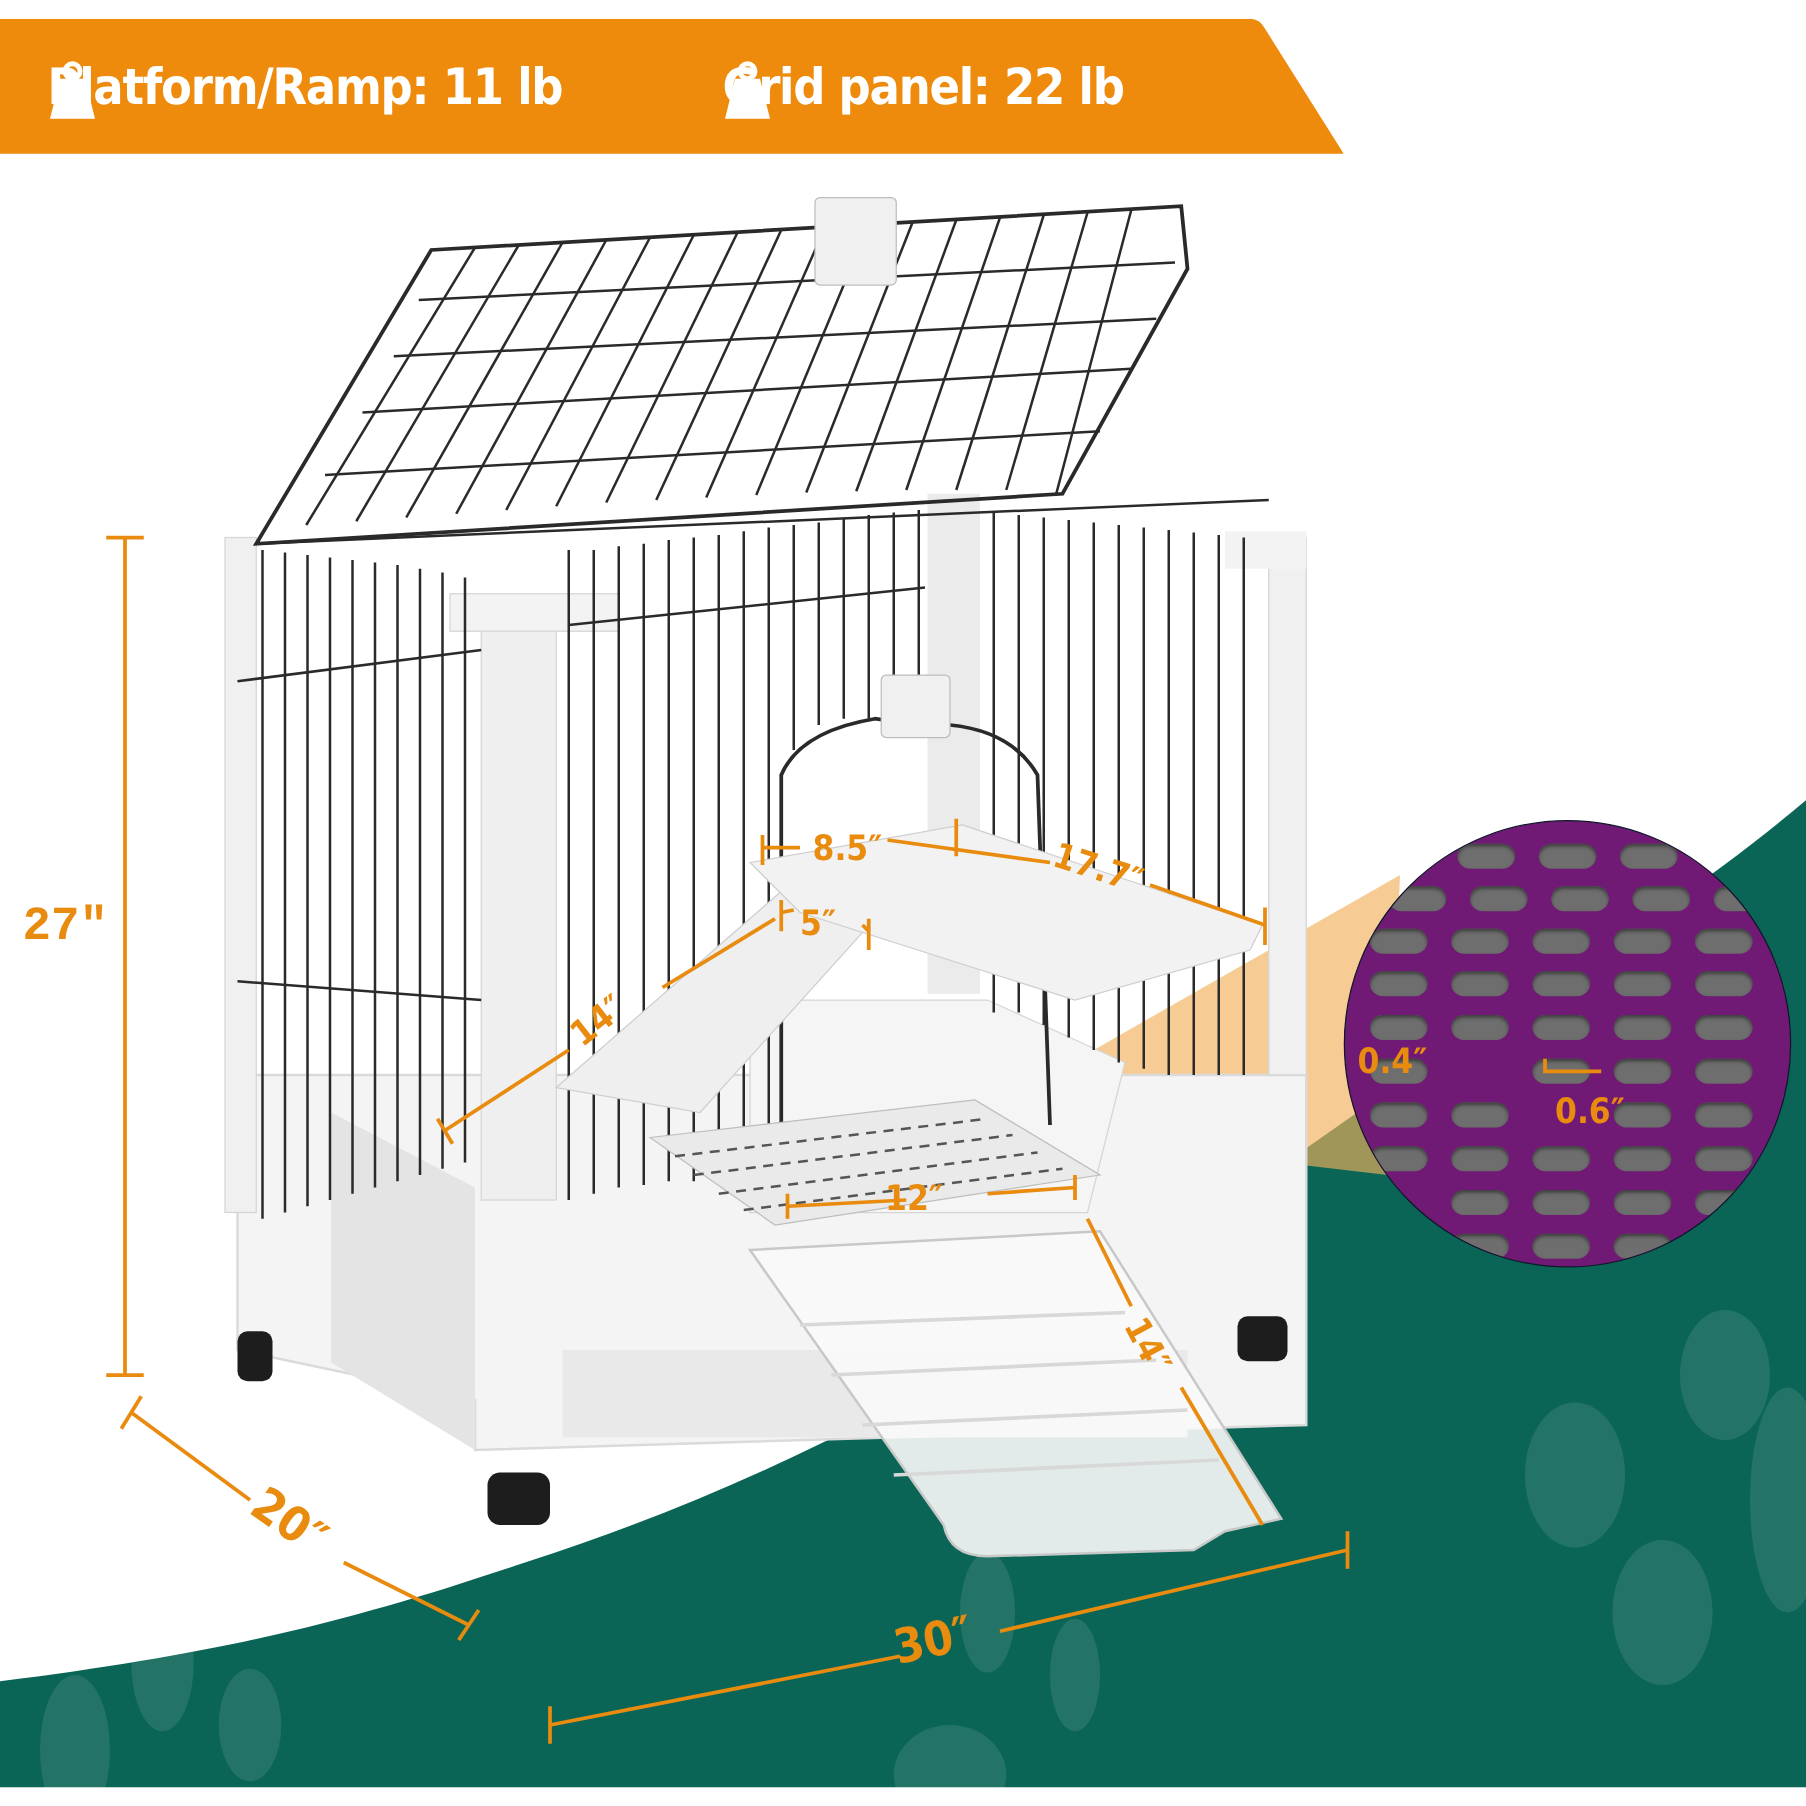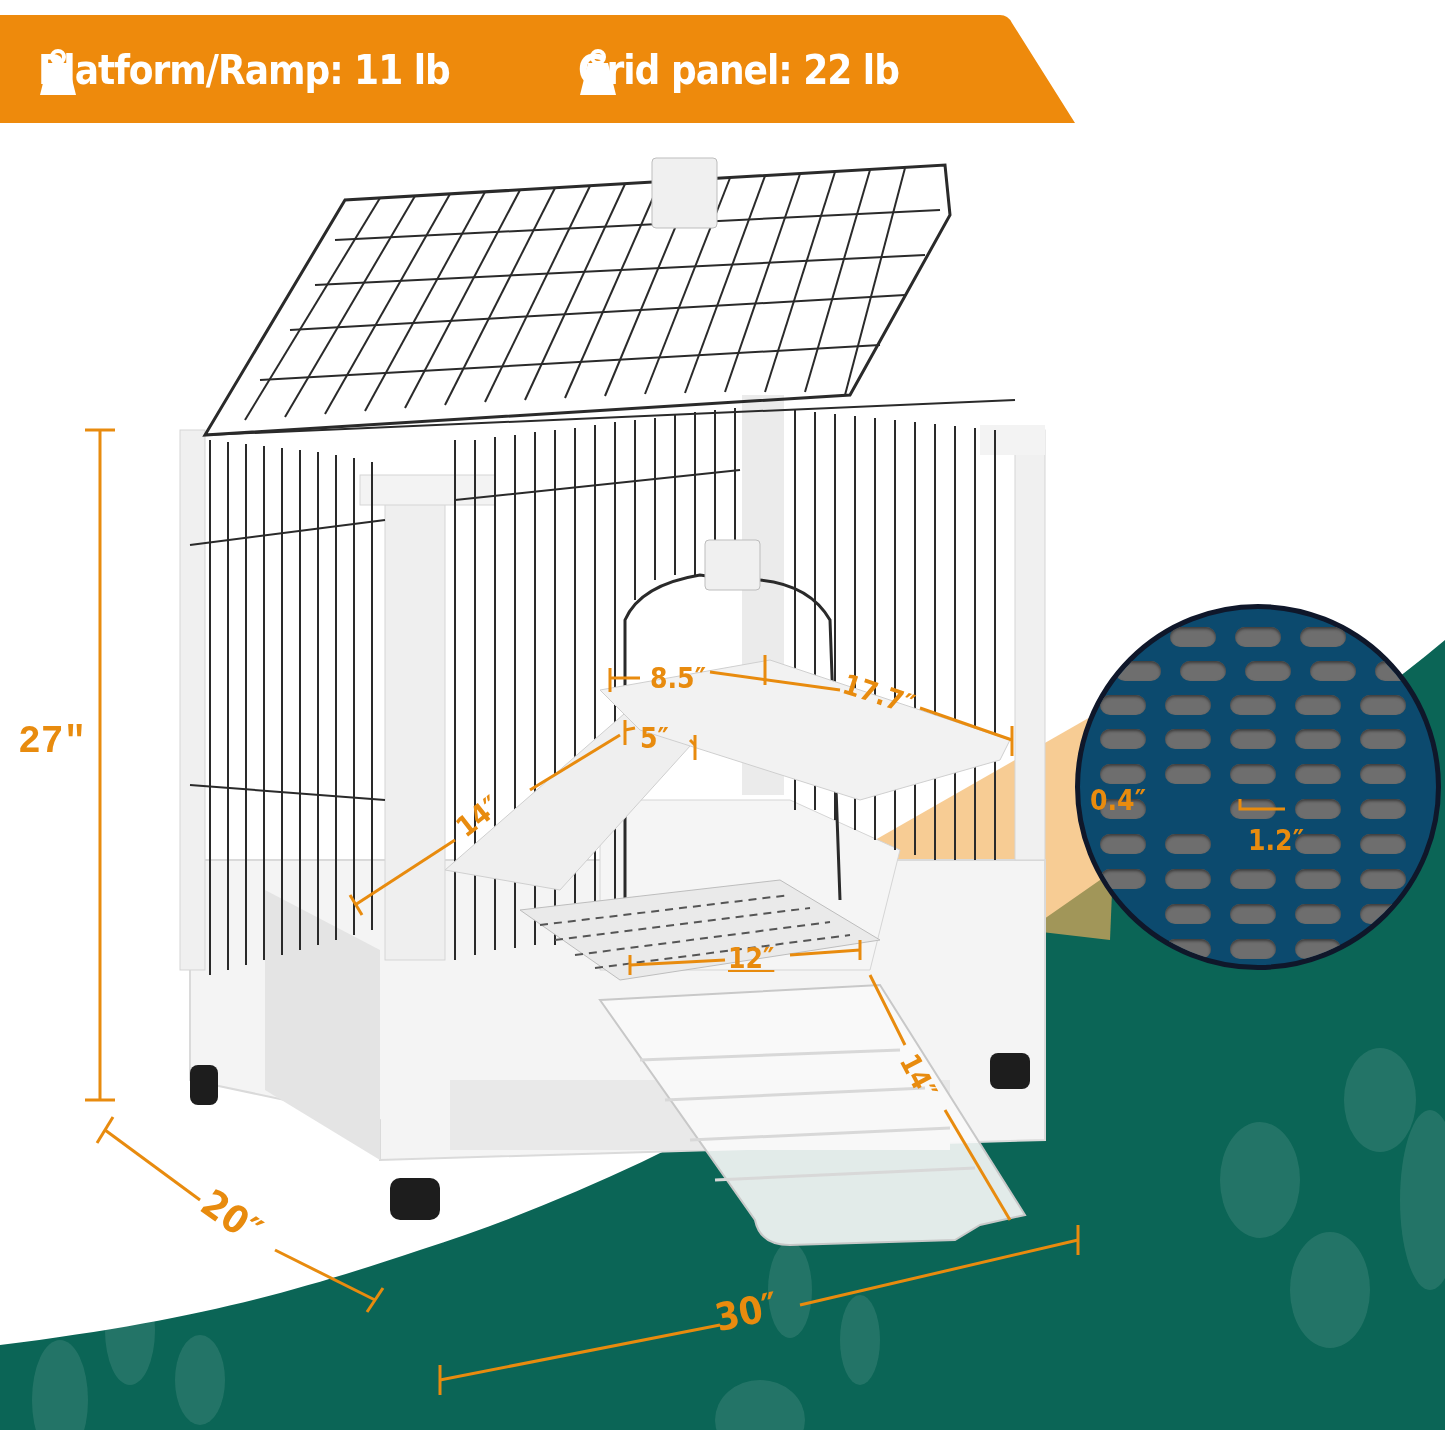--- a/index.html
+++ b/index.html
@@ -3,21 +3,21 @@
 <meta charset="utf-8">
 <style>
   html,body{margin:0;padding:0;}
   body{width:1445px;height:1445px;position:relative;overflow:hidden;background:#ffffff;font-family:"DejaVu Sans Condensed","DejaVu Sans",sans-serif;}
   .banner{position:absolute;left:0;top:15px;width:1075px;height:110px;}
   .banner svg{position:absolute;left:0;top:0;}
   .banner-item{position:absolute;top:32px;display:flex;align-items:center;color:#fff;font-weight:bold;font-size:40px;letter-spacing:-1px;}
   .weight-icon{display:inline-block;width:40px;height:50px;margin-right:8px;}
   .bg-green{position:absolute;left:0;top:0;}
   .dim{position:absolute;color:#E88B0E;font-size:38px;font-weight:bold;white-space:nowrap;}
-  .zoom-circle{position:absolute;left:1075px;top:604px;width:356px;height:356px;border-radius:50%;border:5px solid #0f172a;overflow:hidden;background:#0c4a6e;}
+  .zoom-circle{position:absolute;left:1075px;top:656px;width:356px;height:356px;border-radius:50%;border:1px solid #0f172a;overflow:hidden;background:#701a75;}
   .slot{position:absolute;width:46px;height:20px;border-radius:10px;background:#6E6E6E;box-shadow:inset 0 2px 3px #3d3d3d;}
   .cage{position:absolute;left:0;top:0;}
   .small-dim{position:absolute;color:#E88B0E;font-size:28px;font-weight:bold;white-space:nowrap;}
 </style>
 </head>
 <body>
 
 <svg class="bg-green" width="1445" height="1445">
   <path d="M0 1345 C 200 1320, 300 1290, 420 1250 C 700 1160, 900 1020, 1100 880 C 1250 780, 1350 720, 1445 640 L1445 1430 L0 1430 Z" fill="#0B6556"></path>
   <g fill="#ffffff" fill-opacity="0.1">
@@ -216,21 +216,21 @@
   </g>
 </svg>
 
 <div class="dim" style="left:18px;top:720px;font-family:Liberation Mono, monospace;">27″</div>
 <div class="dim" style="left:200px;top:1195px;transform:rotate(35deg);">20″</div>
 <div class="dim" style="left:715px;top:1290px;transform:rotate(-12deg);">30″</div>
 <div class="small-dim" style="left:650px;top:662px;">8.5″</div>
 <div class="small-dim" style="left:842px;top:678px;transform:rotate(18deg);">17.7″</div>
 <div class="small-dim" style="left:640px;top:722px;">5″</div>
 <div class="small-dim" style="left:455px;top:800px;transform:rotate(-38deg);">14″</div>
-<div class="small-dim" style="left:728px;top:942px;text-decoration:underline;">12″</div>
+<div class="small-dim" style="left:708px;top:942px;">12″</div>
 <div class="small-dim" style="left:895px;top:1060px;transform:rotate(62deg);">14″</div>
 
 <div class="zoom-circle">
   <div class="slot" style="left:90px;top:18px;"></div>
     <div class="slot" style="left:155px;top:18px;"></div>
     <div class="slot" style="left:220px;top:18px;"></div>
   <div class="slot" style="left:35px;top:52px;"></div>
     <div class="slot" style="left:100px;top:52px;"></div>
     <div class="slot" style="left:165px;top:52px;"></div>
     <div class="slot" style="left:230px;top:52px;"></div>
@@ -267,14 +267,14 @@
     <div class="slot" style="left:150px;top:295px;"></div>
     <div class="slot" style="left:215px;top:295px;"></div>
     <div class="slot" style="left:280px;top:295px;"></div>
   <div class="slot" style="left:85px;top:330px;"></div>
     <div class="slot" style="left:150px;top:330px;"></div>
     <div class="slot" style="left:215px;top:330px;"></div>
   <svg style="position:absolute;left:0;top:0;" width="356" height="356">
     <path d="M160 190 L160 200 L205 200" fill="none" stroke="#E88B0E" stroke-width="3"></path>
   </svg>
   <div class="small-dim" style="left:10px;top:175px;font-size:28px;">0.4″</div>
-  <div class="small-dim" style="left:168px;top:215px;font-size:28px;">1.2″</div>
+  <div class="small-dim" style="left:168px;top:215px;font-size:28px;">0.6″</div>
 </div>
 
 </body></html>

